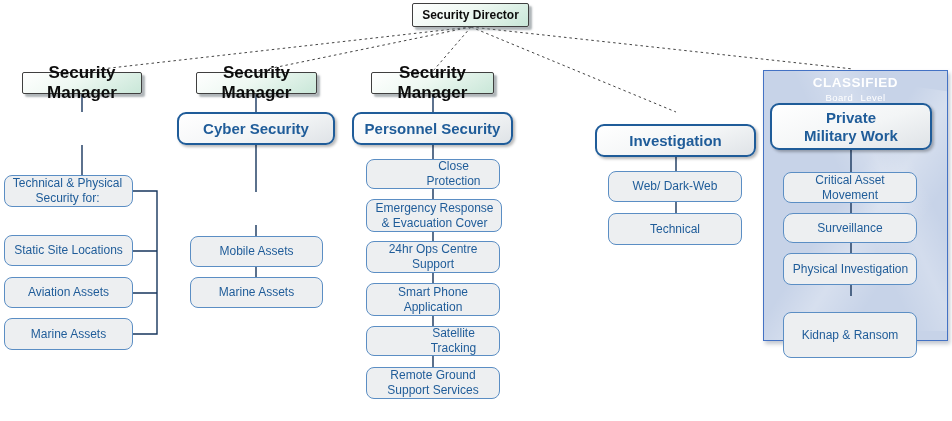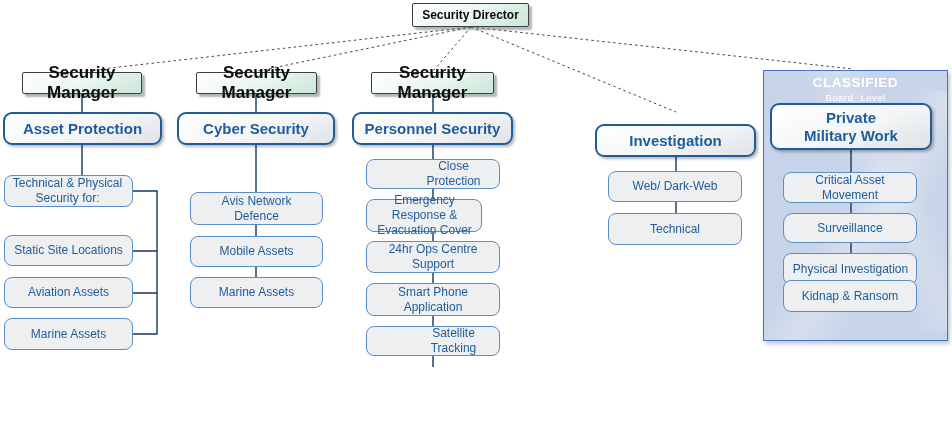--- a/index.html
+++ b/index.html
@@ -94,42 +94,41 @@
       <path d="M851 150 V172 M851 203 V213 M851 243 V253 M851 285 V296"></path>
     </g>
   </svg>
 
   <div class="box gbox director" style="left:412px;top:3px;width:117px;height:24px;">Security Director</div>
 
   <div class="box gbox manager" style="left:22px;top:72px;width:120px;height:22px;">Security Manager</div>
   <div class="box gbox manager" style="left:196px;top:72px;width:121px;height:22px;">Security Manager</div>
   <div class="box gbox manager" style="left:371px;top:72px;width:123px;height:22px;">Security Manager</div>
 
-  <div class="box main" style="left:3px;top:112px;width:159px;height:33px;">Asset Protection</div>
   <div class="box main" style="left:177px;top:112px;width:158px;height:33px;">Cyber Security</div>
   <div class="box main" style="left:352px;top:112px;width:161px;height:33px;">Personnel Security</div>
   <div class="box main" style="left:595px;top:124px;width:161px;height:33px;">Investigation</div>
   <div class="box main" style="left:770px;top:103px;width:162px;height:47px;padding:0 26px;">Private Military Work</div>
 
   <div class="box sub alignr" style="left:4px;top:175px;width:129px;height:32px;">Technical &amp; Physical Security for:</div>
   <div class="box sub" style="left:4px;top:235px;width:129px;height:31px;">Static Site Locations</div>
   <div class="box sub" style="left:4px;top:277px;width:129px;height:31px;">Aviation Assets</div>
   <div class="box sub" style="left:4px;top:318px;width:129px;height:32px;">Marine Assets</div>
 
-  <div class="box sub" style="left:190px;top:192px;width:133px;height:33px;">Avis Network Defence</div>
   <div class="box sub" style="left:190px;top:236px;width:133px;height:31px;">Mobile Assets</div>
   <div class="box sub" style="left:190px;top:277px;width:133px;height:31px;">Marine Assets</div>
 
   <div class="box sub" style="left:366px;top:159px;width:134px;height:30px;padding-left:48px;">Close Protection</div>
-  <div class="box sub" style="left:366px;top:199px;width:116px;height:33px;padding-left:8px;">Emergency Response &amp; Evacuation Cover</div>
+  <div class="box sub" style="left:366px;top:199px;width:136px;height:33px;padding-left:8px;">Emergency Response &amp; Evacuation Cover</div>
   <div class="box sub" style="left:366px;top:241px;width:134px;height:32px;">24hr Ops Centre Support</div>
   <div class="box sub" style="left:366px;top:283px;width:134px;height:33px;">Smart Phone Application</div>
   <div class="box sub" style="left:366px;top:326px;width:134px;height:30px;padding-left:48px;">Satellite Tracking</div>
+  <div class="box sub" style="left:366px;top:367px;width:134px;height:32px;">Remote Ground Support Services</div>
 
   <div class="box sub" style="left:608px;top:171px;width:134px;height:31px;">Web/ Dark-Web</div>
   <div class="box sub" style="left:608px;top:213px;width:134px;height:32px;">Technical</div>
 
   <div class="box sub" style="left:783px;top:172px;width:134px;height:31px;">Critical Asset Movement</div>
   <div class="box sub" style="left:783px;top:213px;width:134px;height:30px;border-radius:10px;">Surveillance</div>
   <div class="box sub" style="left:783px;top:253px;width:134px;height:32px;padding-left:8px;">Physical Investigation</div>
-  <div class="box sub" style="left:783px;top:280px;width:134px;height:32px;">Kidnap &amp; Ransom</div>
+  <div class="box sub" style="left:783px;top:312px;width:134px;height:46px;">Kidnap &amp; Ransom</div>
 
 </div>
 
 </body></html>

